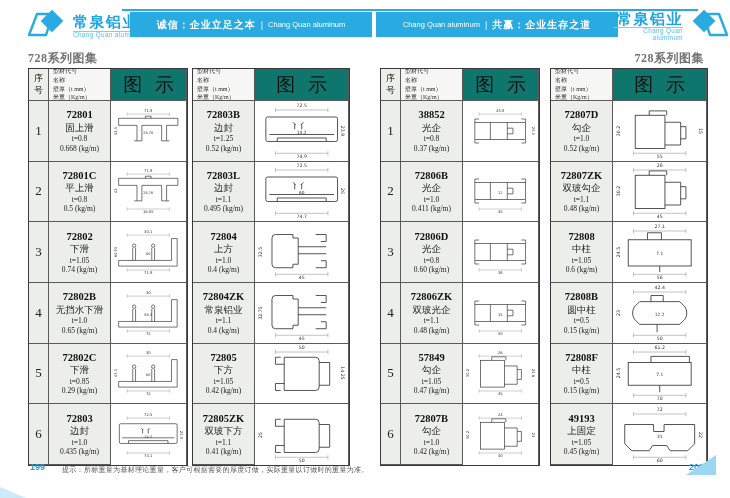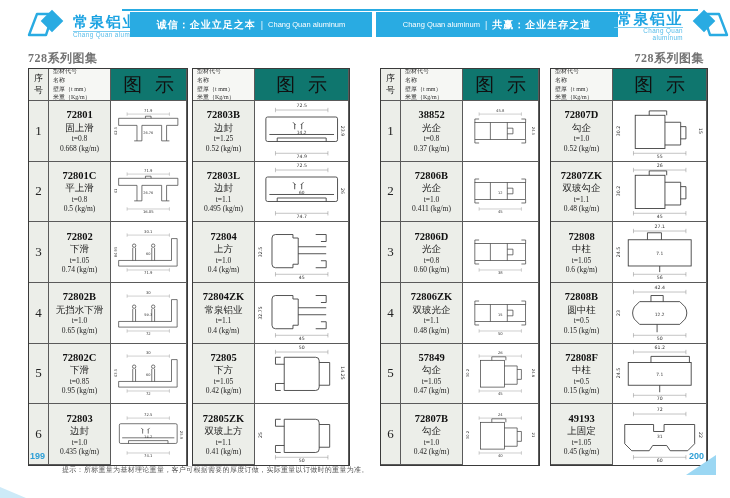--- a/index.html
+++ b/index.html
@@ -49,21 +49,21 @@
   .info .code{font-size:10.5px;font-weight:bold;font-family:"Liberation Serif",serif;color:#111;}
   .info .pname{font-size:9.5px;font-family:"Liberation Serif",serif;color:#222;margin-top:1px;text-align:right;}
   .info .th,.info .wt{font-size:7.5px;font-family:Liberation Serif, serif;color:#222;}
   .diag{background:#fff;}
   .pd{width:94%;height:56px;}
   .pd .pf{fill:none;stroke:#3c3c3c;stroke-width:1;}
   .pd text{font-size:5.3px;fill:#333;font-family:"DejaVu Sans",sans-serif;}
   .pd .di{font-size:5px;}
   .pd .dl{stroke:#777;stroke-width:.5;fill:none;}
   
-  .pageno{position:absolute;top:451px;font-size:9px;font-weight:bold;color:#2e9fd6;}
+  .pageno{position:absolute;top:462px;font-size:9px;font-weight:bold;color:#2e9fd6;}
   #pageno-left{left:30px;}
   #pageno-right{right:26px;}
   .footnote{position:absolute;left:62px;top:465px;font-size:7px;color:#555;
             letter-spacing:.3px;}
   
   .corner-br{position:absolute;right:14px;top:455px;width:30px;height:20px;background:#9bd7f3;
              clip-path:polygon(0 100%,100% 0,100% 100%);}
   .corner-bl{position:absolute;left:0;top:487px;width:26px;height:11px;background:#cdeaf8;
              clip-path:polygon(0 0,100% 100%,0 100%);}
 </style>
@@ -208,21 +208,21 @@
         <path class="dl" d="M20 57.5 H80 M20 55 V60 M80 55 V60"></path>
         <text x="50" y="63.2" text-anchor="middle">72</text>
         <text x="50" y="36" text-anchor="middle" class="di">59.3</text>
       </svg>
     </div>
     <div class="cell seq">5</div>
     <div class="cell info">
       <div class="code">72802C</div>
       <div class="pname">下滑</div>
       <div class="th">t=0.85</div>
-      <div class="wt">0.95 (kg/m)</div>
+      <div class="wt">0.29 (kg/m)</div>
     </div>
     <div class="cell diag">
       <svg viewBox="0 0 100 64" class="pd">
         <g class="pf">
           <path d="M8 44 H83 V13 H91 V52 H8 Z"></path>
           <path d="M28 26 V44 M32 26 V44 M55 26 V44 M59 26 V44"></path>
           <circle cx="30" cy="23" r="2.4"></circle>
           <circle cx="57" cy="23" r="2.4"></circle>
         </g>
         <path class="dl" d="M20 8 H80 M20 5.5 V10.5 M80 5.5 V10.5"></path>
@@ -358,21 +358,21 @@
           <path d="M30 22 H20 V14 H26 M30 44 H20 V52 H26"></path>
           <path d="M70 20 H82 V46 H70"></path>
         </g>
         <path class="dl" d="M20 8 H80 M20 5.5 V10.5 M80 5.5 V10.5"></path>
         <text x="50" y="4.6" text-anchor="middle">50</text>
         <text x="95" y="32" text-anchor="middle" transform="rotate(90 95 32)">14.25</text>
       </svg>
     </div>
     <div class="cell info">
       <div class="code">72805ZK</div>
-      <div class="pname">双玻上方</div>
+      <div class="pname">双玻下方</div>
       <div class="th">t=1.1</div>
       <div class="wt">0.41 (kg/m)</div>
     </div>
     <div class="cell diag">
       <svg viewBox="0 0 100 64" class="pd">
         <g class="pf">
           <path d="M30 14 H66 Q70 14 70 18 V48 Q70 52 66 52 H30 Z"></path>
           <path d="M30 22 H20 V14 H26 M30 44 H20 V52 H26"></path>
           <path d="M70 20 H82 V46 H70"></path>
         </g>

